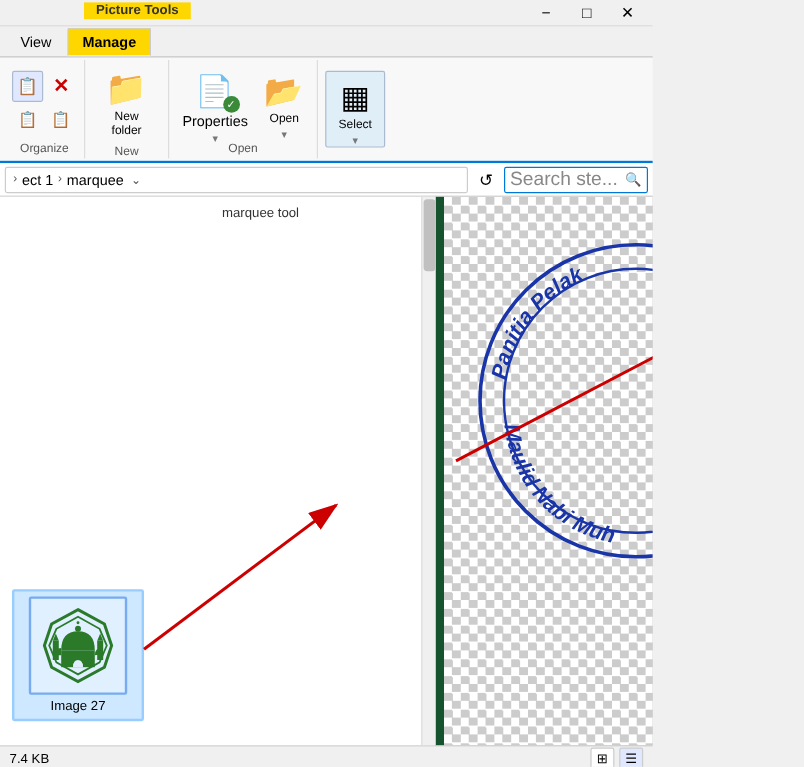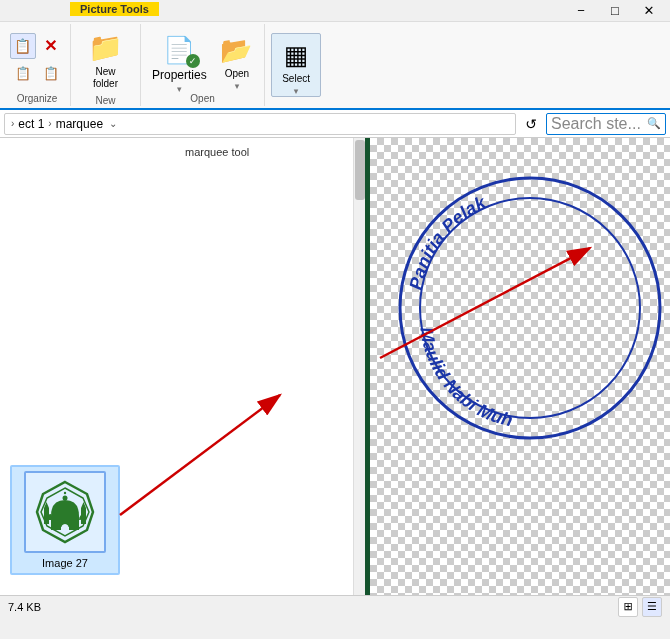--- a/index.html
+++ b/index.html
@@ -1,31 +1,39 @@
 <!DOCTYPE html>
 <html><head>
   <meta charset="utf-8">
   <style>
     * { box-sizing: border-box; margin: 0; padding: 0; }
     body { width: 670px; height: 639px; overflow: hidden; font-family: 'Segoe UI', sans-serif; font-size: 12px; background: #f0f0f0; }
   </style>
 </head>
 <body>
 
-<div style="position:relative; width:670px; height:639px; overflow:hidden; background:#f0f0f0;">
+<div style="position:relative; width:544px; height:639px; overflow:hidden; background:#f0f0f0;">
 
   <div style="height:22px; background:#f0f0f0; display:flex; align-items:center; justify-content:flex-end; padding-right:4px; border-bottom:1px solid #ddd; position:relative;">
     <span style="position:absolute; top:2px; left:70px; background:#ffd700; font-size:11px; font-weight:600; padding:1px 10px; color:#333;">Picture Tools</span>
     <div style="display:flex; gap:0px;">
       <button style="width:34px;height:22px;border:none;background:transparent;cursor:pointer;font-size:13px;">−</button>
       <button style="width:34px;height:22px;border:none;background:transparent;cursor:pointer;font-size:13px;">□</button>
       <button style="width:34px;height:22px;border:none;background:transparent;cursor:pointer;font-size:13px;">✕</button>
     </div>
   </div>
 
+  <div style="height:26px; background:#f0f0f0; display:flex; align-items:flex-end; padding-left:4px; border-bottom:1px solid #bbb;">
+    <div style="padding:4px 12px; font-size:12px; cursor:pointer; height:24px; display:flex; align-items:center; border:1px solid transparent; border-radius:2px 2px 0 0;">
+      <span>View</span>
+    </div>
+    <div style="padding:4px 12px; font-size:12px; cursor:pointer; height:24px; display:flex; align-items:center; background:#ffd700; border:1px solid #ccc; border-bottom:1px solid #f8f8f8; border-radius:2px 2px 0 0; font-weight:600;">
+      <span>Manage</span>
+    </div>
+  </div>
 
   <div style="height:88px; background:#f8f8f8; border-bottom:2px solid #0078d7; display:flex; align-items:stretch; padding:2px 4px;">
 
     <div style="display:flex; flex-direction:column; padding:2px 6px; border-right:1px solid #ddd; min-width:60px; align-items:center;">
       <div style="flex:1; display:flex; align-items:center; justify-content:center;">
         <div style="display:grid; grid-template-columns:26px 26px; grid-template-rows:26px 26px; gap:2px;">
           <button style="background:#e0e8ff; border:1px solid #aabbd0; border-radius:2px; cursor:pointer; display:flex; align-items:center; justify-content:center; font-size:14px;">
             <span>📋</span>
           </button>
           <button style="background:transparent; border:1px solid transparent; border-radius:2px; cursor:pointer; display:flex; align-items:center; justify-content:center; color:#cc0000; font-size:16px; font-weight:bold;">
@@ -98,21 +106,21 @@
       <span>↺</span>
     </button>
     <div style="display:flex; align-items:center; height:22px; border:1px solid #0078d7; border-radius:2px; padding:0 4px; background:#fff; font-size:12px; gap:2px; min-width:120px;">
       <span style="color:#888; font-size:16px;">Search ste...</span>
       <span style="font-size:11px; color:#555; margin-left:auto; cursor:pointer;">🔍</span>
     </div>
   </div>
 
   <div style="display:flex; height:457px;">
 
-    <div style="width:370px; background:#fff; border-right:5px solid #14532d; position:relative; overflow:hidden;padding-left:32px;">
+    <div style="width:370px; background:#fff; border-right:7px solid #14532d; position:relative; overflow:hidden;padding-left:32px;">
 
       <div style="width:12px; background:#f0f0f0; position:absolute; right:0; top:0; bottom:0; border-left:1px solid #ddd; z-index:10;">
         <div style="width:10px; height:60px; background:#c0c0c0; border-radius:3px; margin:2px auto;"></div>
       </div>
 
       <div style="position:absolute; top:8px; left:185px; font-size:11px; color:#333;">marquee tool</div>
 
 
       <div style="display:flex; flex-wrap:wrap; padding:10px 10px 10px 10px; gap:10px; position:absolute; bottom:10px; left:0; right:12px;">
 

